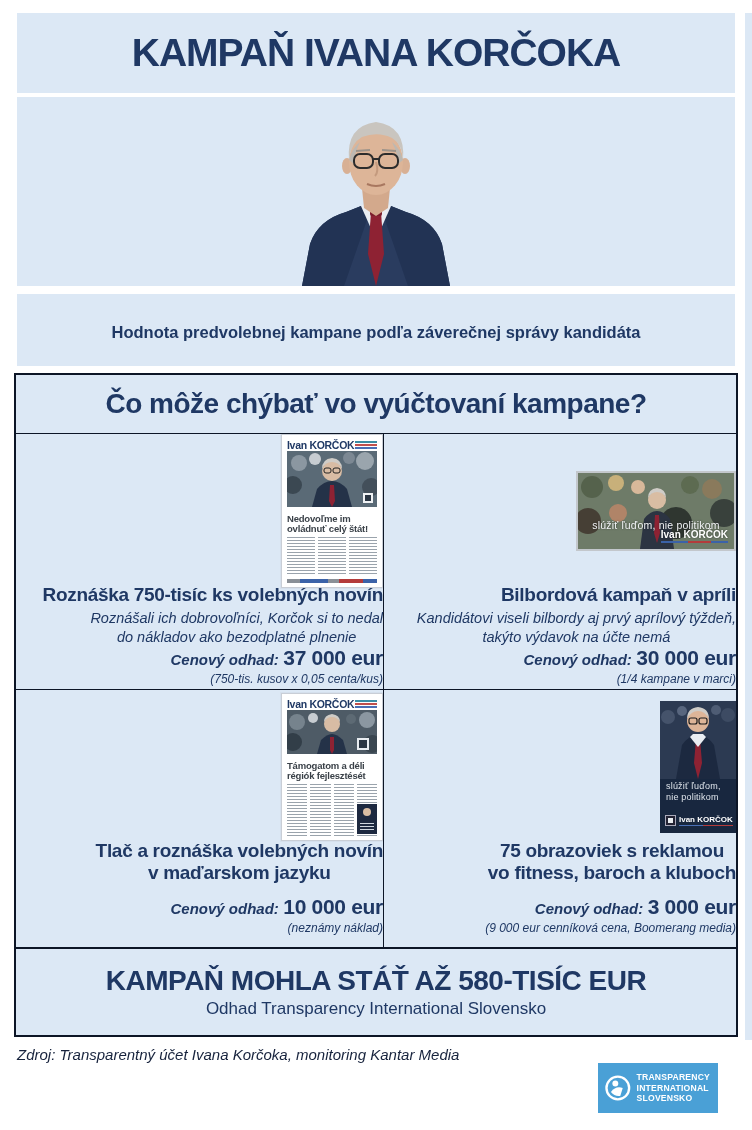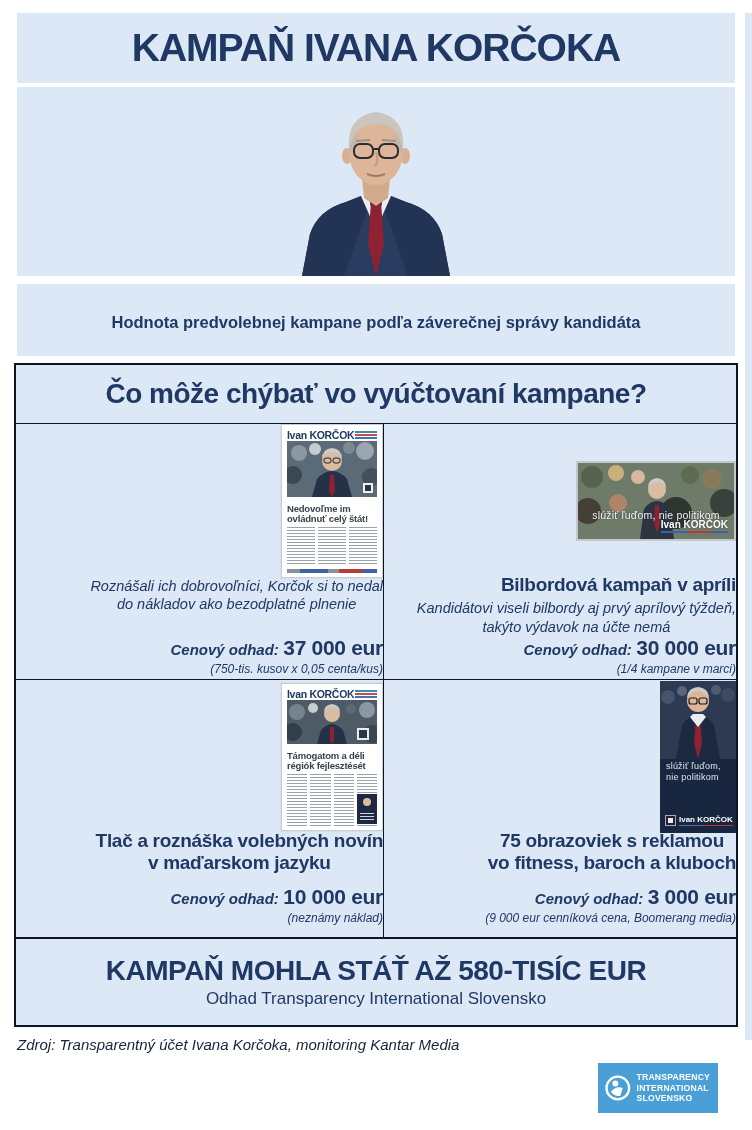--- a/index.html
+++ b/index.html
@@ -3,21 +3,21 @@
 <meta charset="utf-8">
 <style>
   * { margin:0; padding:0; box-sizing:border-box; }
   body { background:#ffffff; font-family:"Liberation Sans", sans-serif; }
   .page { position:relative; width:752px; height:1130px; background:#fff; overflow:hidden; margin:0 auto; }
   .panel { margin:0 17px; background:#dce8f5; }
   .pre { white-space:pre-line; }
 
   .edge-strip { position:absolute; right:0; top:13px; width:7px; height:1027px; background:#dce8f5; }
 
-  .header-block { margin-top:13px; height:70px; display:flex; align-items:center; justify-content:center; }
+  .header-block { margin-top:13px; height:80px; display:flex; align-items:center; justify-content:center; }
   .header-title { font-size:39px; font-weight:700; letter-spacing:-1px; color:#1f3864; }
 
   .photo-block { margin-top:4px; height:189px; display:flex; align-items:flex-end; justify-content:center; overflow:hidden; }
 
   .value-block { margin-top:8px; height:72px; display:flex; flex-direction:column; align-items:center; justify-content:center; }
   .value-amount { font-size:30px; font-weight:700; color:#1f3864; letter-spacing:-0.5px; }
   .value-caption { font-size:16.5px; color:#1f3864; margin-top:4px;font-weight:bold; }
 
   .main-section { margin:7px 14px 0; border:2px solid #0c1526; background:#dce8f5; }
   .section-title-row { height:59px; border-bottom:1px solid #0c1526; display:flex; align-items:center; justify-content:center; }
@@ -65,21 +65,21 @@
   .np-portrait::after { content:""; position:absolute; left:3px; bottom:4px; width:14px; height:7px; background:repeating-linear-gradient(180deg,#cfd6de 0 1px,transparent 1px 3px); }
   .np-footline { margin-top:4px; height:4px; background:linear-gradient(90deg,#8a9097 0 14%,#3b62a8 14% 46%,#8a9097 46% 58%,#b43b3b 58% 84%,#3b62a8 84% 100%); }
 
   
   .bb { position:relative; width:160px; height:80px; border:2px solid #c3c7cc; overflow:hidden; }
   .bb-text { position:absolute; left:4px; right:4px; bottom:18px; color:#f2f4f6; font-size:10.5px; text-align:center; letter-spacing:0.2px; text-shadow:0 0 2px rgba(0,0,0,0.5); }
   .bb-name { position:absolute; right:6px; bottom:6px; color:#fff; font-size:10px; font-weight:700; text-shadow:0 0 2px rgba(0,0,0,0.5); }
   .bb-name::after { content:""; display:block; height:2px; margin-top:1px; background:linear-gradient(90deg,#3b62a8 0 40%,#b43b3b 40% 75%,#3b62a8 75% 100%); }
 
   
-  .poster { position:relative; width:76px; height:152px; background:#18273f; overflow:hidden; }
+  .poster { position:relative; width:76px; height:132px; background:#18273f; overflow:hidden; }
   .poster-slogan { position:absolute; left:6px; top:80px; color:#dde3ea; font-size:9px; line-height:1.2; letter-spacing:0.2px; }
   .poster-bottom { position:absolute; left:5px; bottom:7px; display:flex; align-items:center; gap:3px; }
   .poster-qr { width:11px; height:11px; background:#e8ecf0; box-shadow:inset 0 0 0 1px #aab,inset 3px 3px #223,inset -3px -3px #223; }
   .poster-name { color:#fff; font-size:8px; font-weight:700; }
   .poster-name::after { content:""; display:block; height:1.5px; margin-top:1px; background:linear-gradient(90deg,#4a6fb5 0 45%,#b43b3b 45% 100%); }
 </style>
 </head>
 <body>
 
 <div class="page">
@@ -165,20 +165,21 @@
             <div class="np-headline pre">Nedovoľme im
 ovládnuť celý štát!</div>
             <div class="np-cols">
               <div class="np-col"></div>
                 <div class="np-col"></div>
                 <div class="np-col"></div>
             </div>
             <div class="np-footline"></div>
           </div>
         </div>
+        <div class="cell-title pre">Roznáška 750-tisíc ks volebných novín</div>
         <div class="cell-desc pre">Roznášali ich dobrovoľníci, Korčok si to nedal
 do nákladov ako bezodplatné plnenie</div>
         <div class="price-row">
           <span class="price-label">Cenový odhad:</span>
           <span class="price-value">37 000 eur</span>
         </div>
         <div class="cell-note">(750-tis. kusov x 0,05 centa/kus)</div>
       </div>
 
       <div class="cell">

